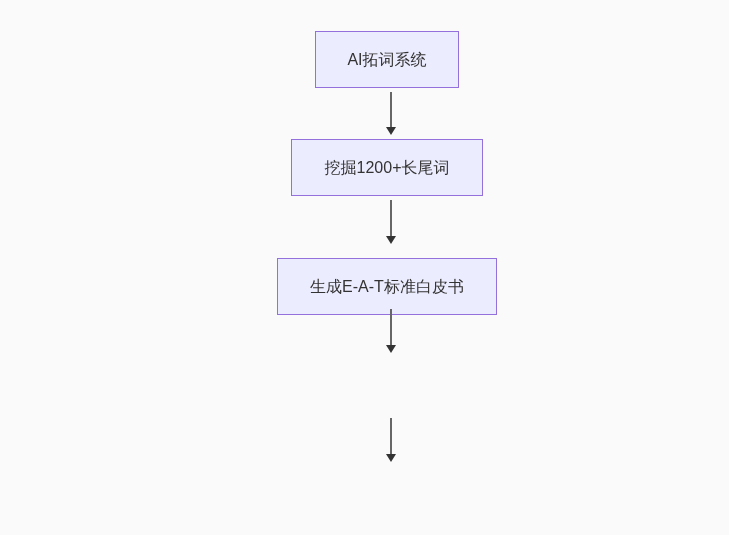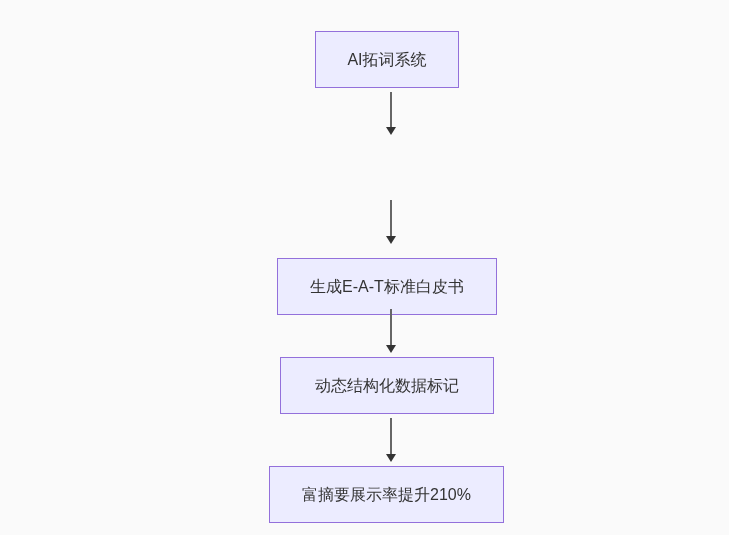--- a/index.html
+++ b/index.html
@@ -66,41 +66,38 @@
 
   <div class="node node1">
     <span>AI拓词系统</span>
   </div>
 
   <div class="arrow arrow1">
     <div class="shaft"></div>
     <div class="head"></div>
   </div>
 
+  <div class="node node2">
+    <span>挖掘1200+长尾词</span>
+  </div>
 
   <div class="arrow arrow2">
     <div class="shaft"></div>
     <div class="head"></div>
   </div>
 
   <div class="node node3">
     <span>生成E-A-T标准白皮书</span>
   </div>
 
   <div class="arrow arrow3">
     <div class="shaft"></div>
     <div class="head"></div>
   </div>
 
-  <div class="node node4">
-    <span>动态结构化数据标记</span>
-  </div>
 
   <div class="arrow arrow4">
     <div class="shaft"></div>
     <div class="head"></div>
   </div>
 
-  <div class="node node5">
-    <span>富摘要展示率提升210%</span>
-  </div>
 
 </div>
 
 </body></html>

